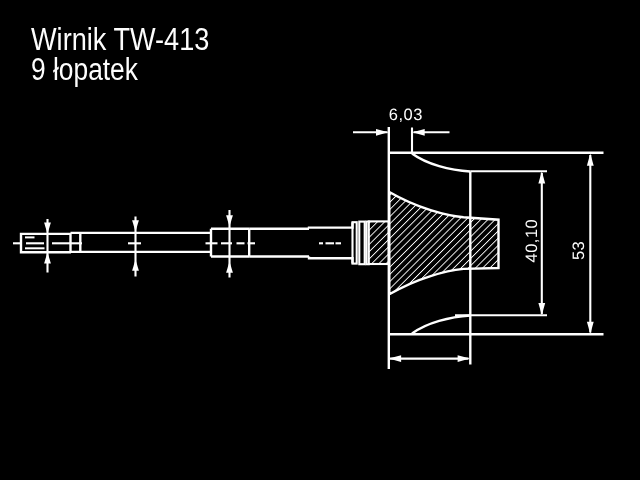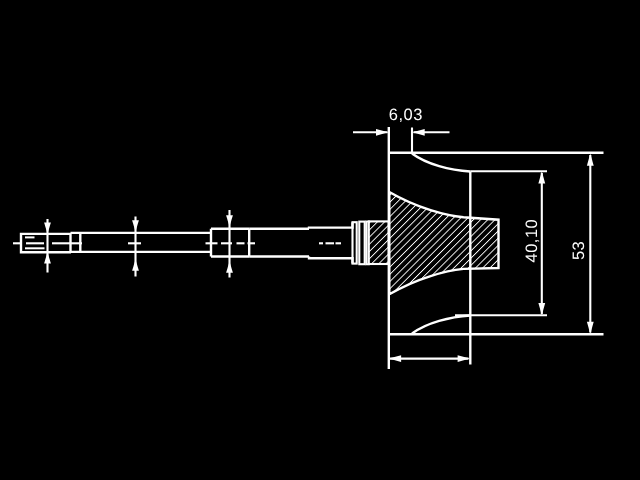--- a/index.html
+++ b/index.html
@@ -7,20 +7,22 @@
   .title{position:absolute;left:31px;top:25px;color:#fff;will-change:transform;opacity:0.995;
     font-family:"Liberation Sans",sans-serif;font-size:31px;line-height:30px;
     white-space:pre;}
   .title span{display:inline-block;transform-origin:left center;}
   svg{position:absolute;left:0;top:0;}
   text{font-family:"Liberation Sans",sans-serif;fill:#fff;text-rendering:geometricPrecision;}
 </style>
 </head>
 <body>
 <div id="canvas">
+<div class="title"><span style="transform:scaleX(0.875)">Wirnik TW-413</span>
+<span style="transform:scaleX(0.85)">9 łopatek</span></div>
 <svg width="640" height="480" viewBox="0 0 640 480">
 <defs>
   <pattern id="hatch" patternUnits="userSpaceOnUse" width="5.1" height="5.1" patternTransform="rotate(-45)">
     <rect width="5.1" height="5.1" fill="#000"></rect>
     <line x1="-1" y1="0" x2="7" y2="0" stroke="#fff" stroke-width="1.8"></line>
   </pattern>
   <marker id="m"></marker>
 </defs>
 <g stroke="#fff" stroke-width="2.4" fill="none" stroke-linecap="butt">
 

